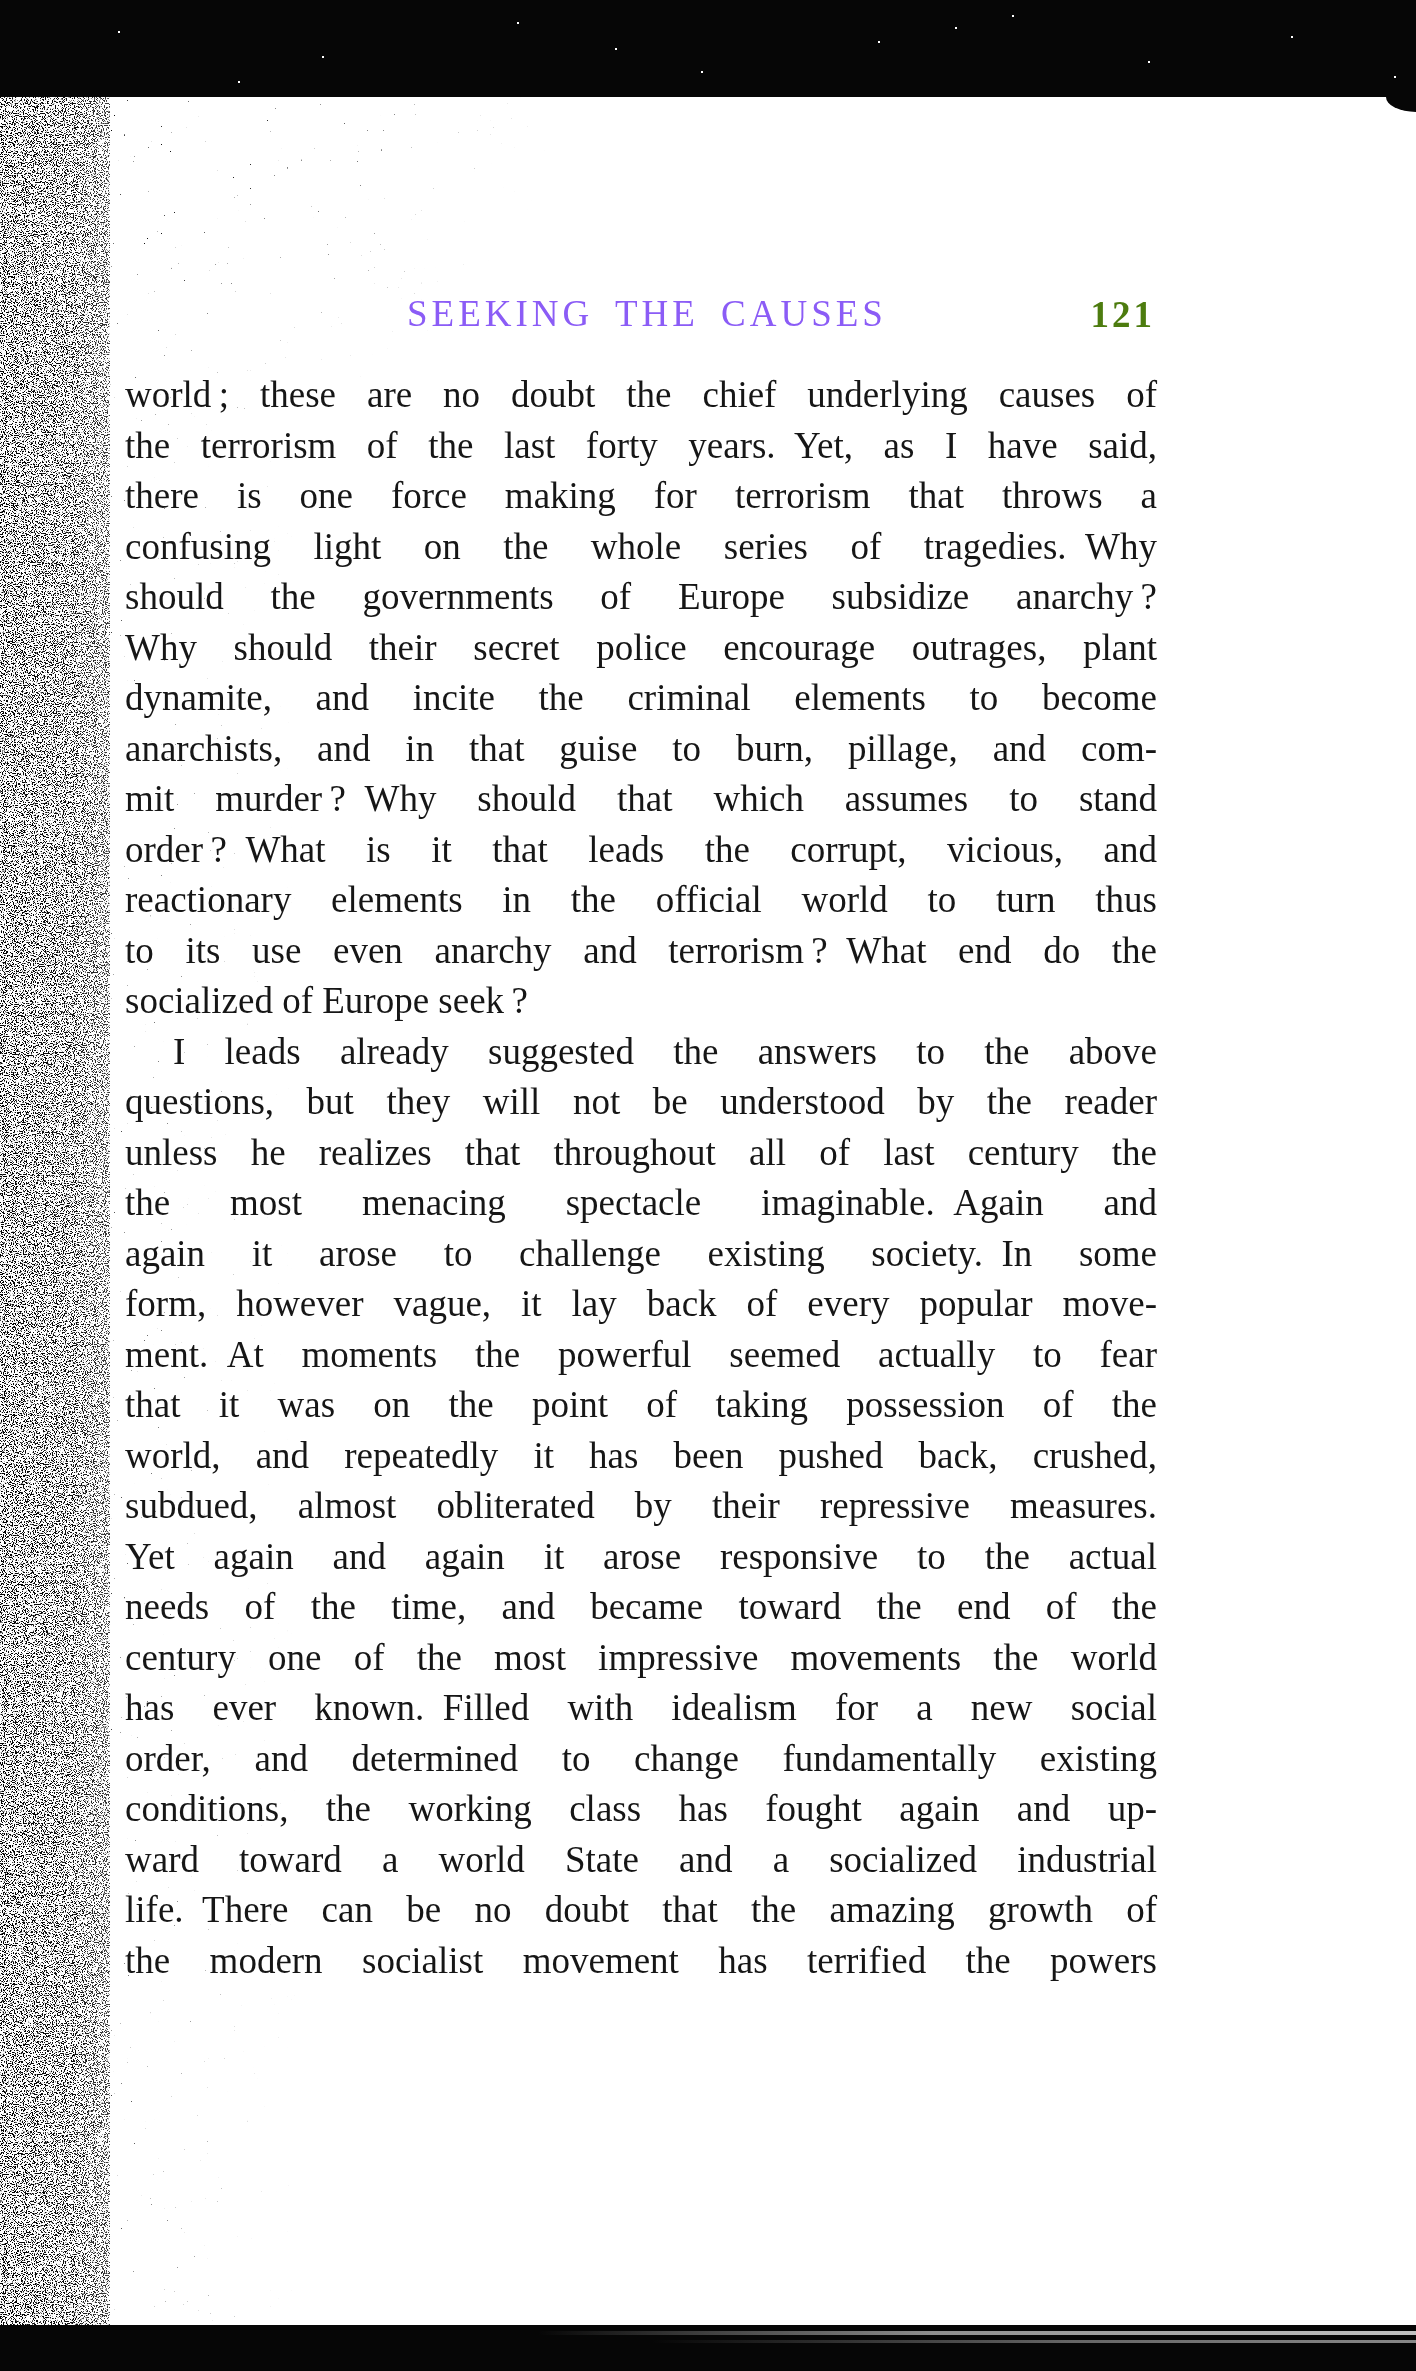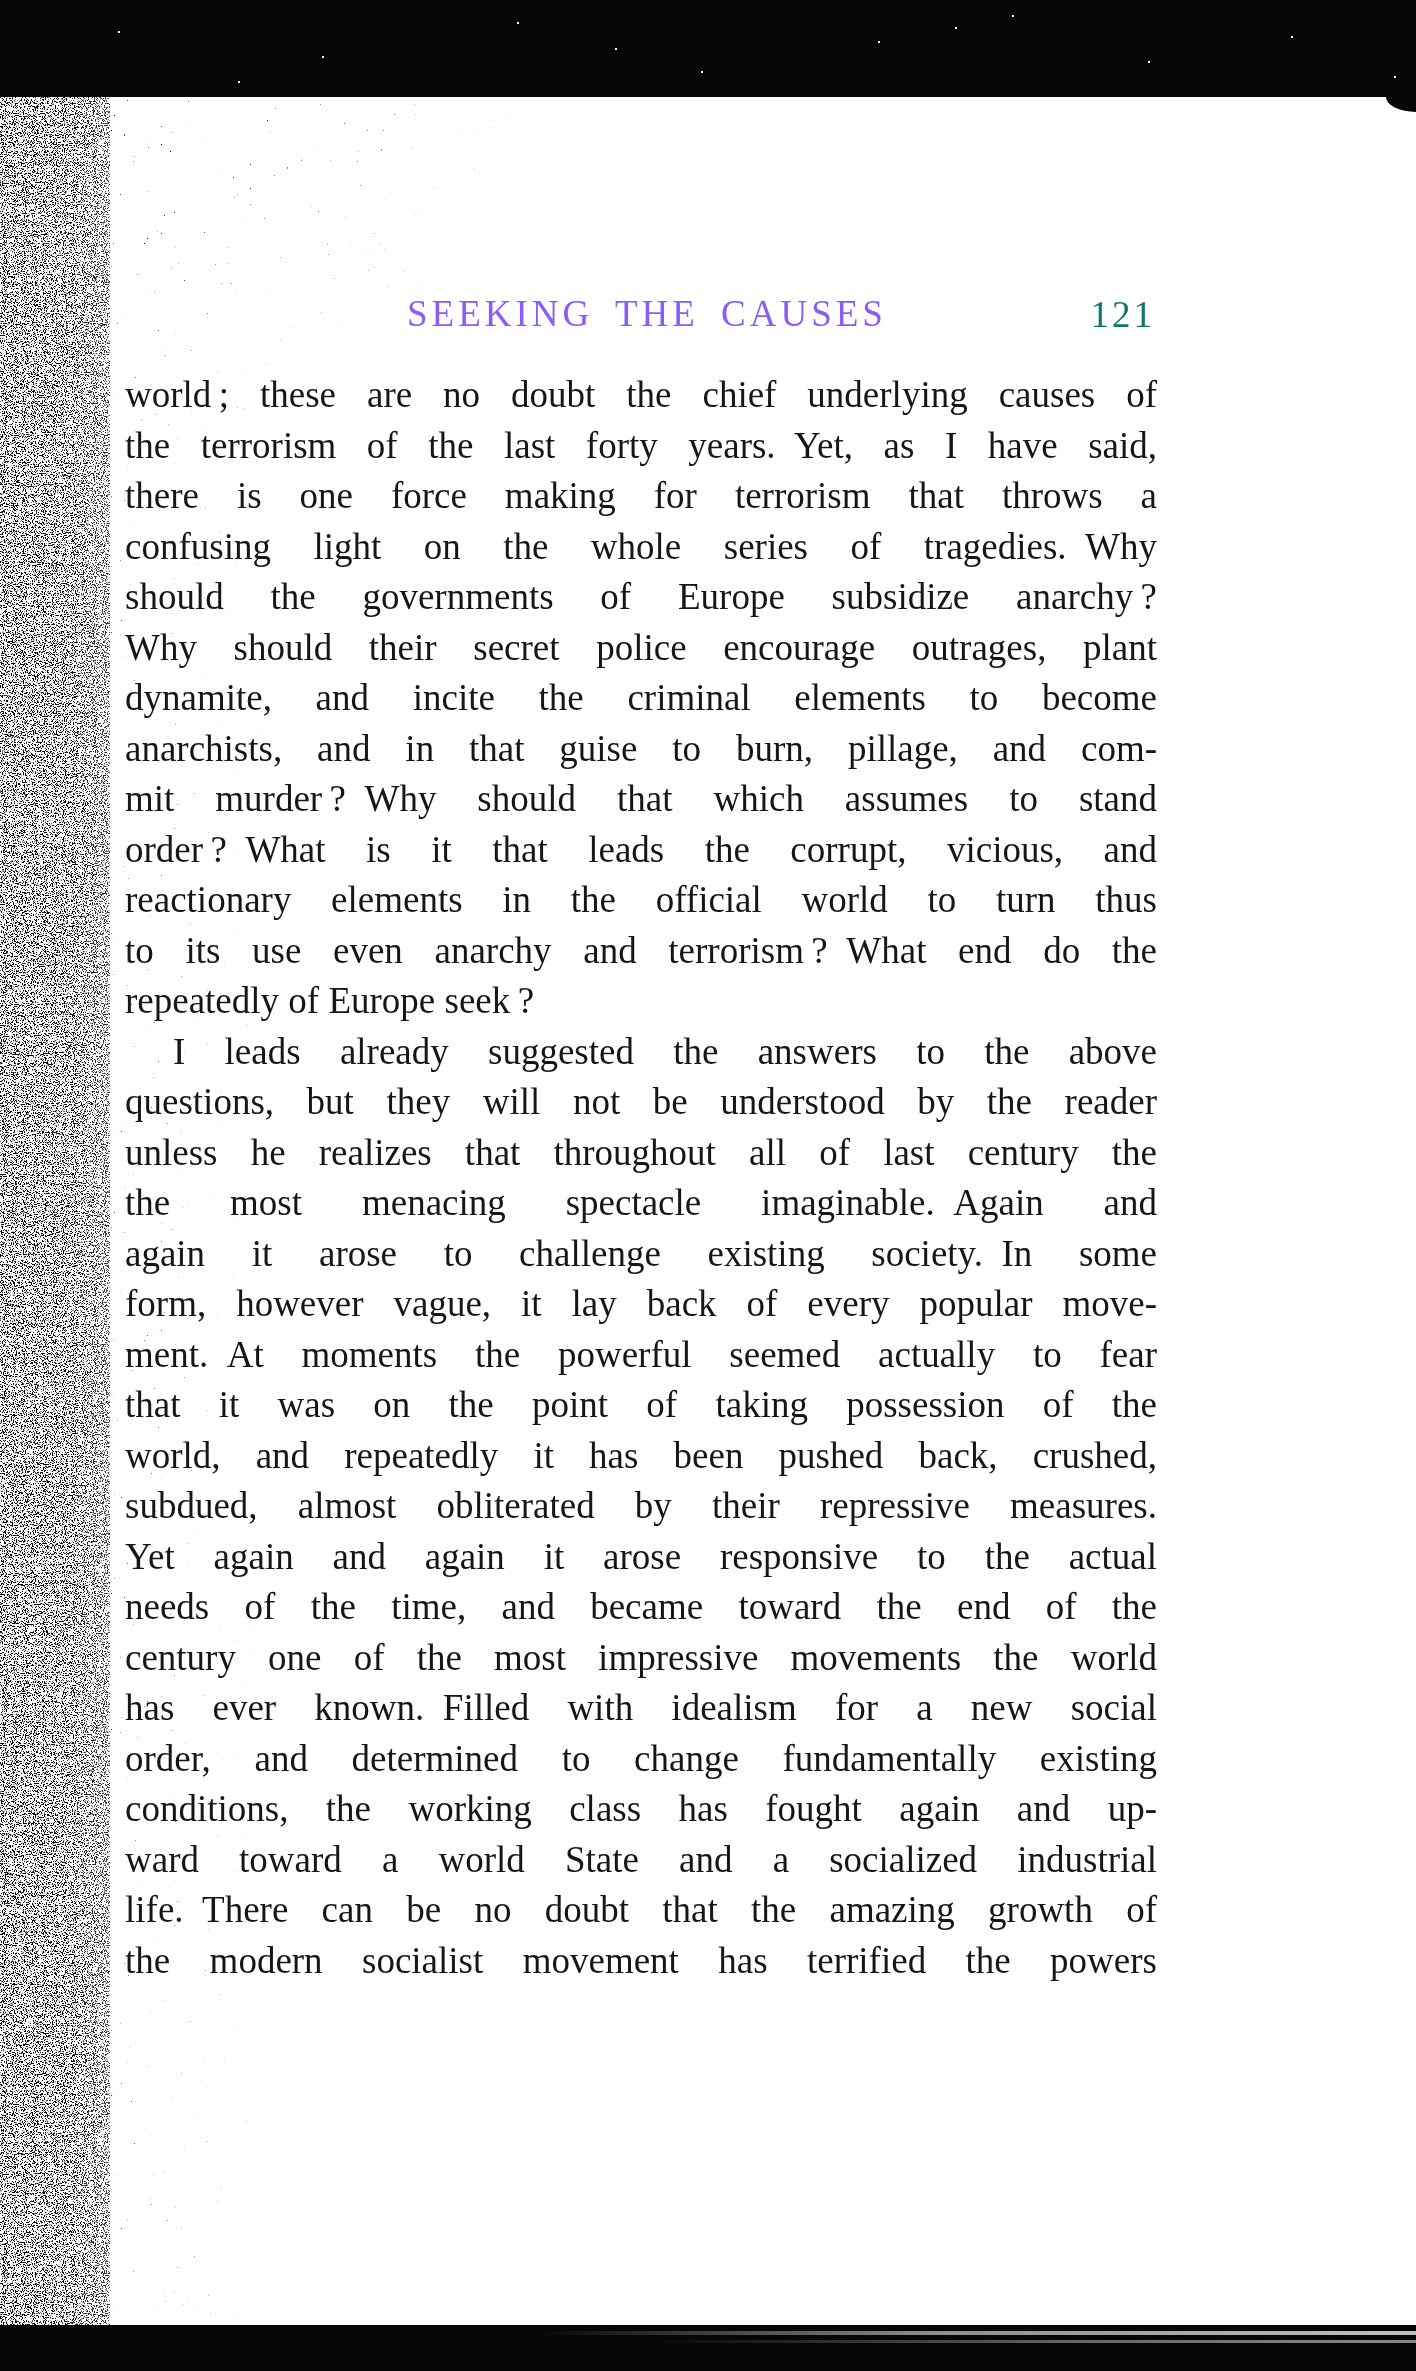--- a/index.html
+++ b/index.html
@@ -59,22 +59,22 @@
     position: absolute; z-index: 2;
     top: 292px; left: 125px; width: 1032px; height: 48px;
   }
   .head-title {
     position: absolute; left: 12px; right: 0; text-align: center;
     font-size: 37px; letter-spacing: 4px; word-spacing: 9px;
     color: #8b5cf6;
   }
   .head-pageno {
     position: absolute; right: 2px; top: 1px;
-    font-size: 37px; font-weight: 400; letter-spacing: 3px;
-    color: #0f766e;
+    font-size: 37px; font-weight: 700; letter-spacing: 3px;
+    color: #4d7c0f;
   }
 
   
   .text-block {
     position: absolute; z-index: 2;
     top: 370px; left: 125px; width: 1032px;
     font-size: 37px; line-height: 50.5px;
     color: #161616;
   }
   .para { margin: 0; }
@@ -140,21 +140,21 @@
         <div class="line">there is one force making for terrorism that throws a</div>
         <div class="line">confusing light on the whole series of tragedies. Why</div>
         <div class="line">should the governments of Europe subsidize anarchy ?</div>
         <div class="line">Why should their secret police encourage outrages, plant</div>
         <div class="line">dynamite, and incite the criminal elements to become</div>
         <div class="line">anarchists, and in that guise to burn, pillage, and com-</div>
         <div class="line">mit murder ? Why should that which assumes to stand</div>
         <div class="line">order ? What is it that leads the corrupt, vicious, and</div>
         <div class="line">reactionary elements in the official world to turn thus</div>
         <div class="line">to its use even anarchy and terrorism ? What end do the</div>
-        <div class="line line-end">repeatedly of Europe seek ?</div>
+        <div class="line line-end">socialized of Europe seek ?</div>
       </div>
       <div class="para indent">
         <div class="line">I leads already suggested the answers to the above</div>
         <div class="line">questions, but they will not be understood by the reader</div>
         <div class="line">unless he realizes that throughout all of last century the</div>
         <div class="line">the most menacing spectacle imaginable. Again and</div>
         <div class="line">again it arose to challenge existing society. In some</div>
         <div class="line">form, however vague, it lay back of every popular move-</div>
         <div class="line">ment. At moments the powerful seemed actually to fear</div>
         <div class="line">that it was on the point of taking possession of the</div>

